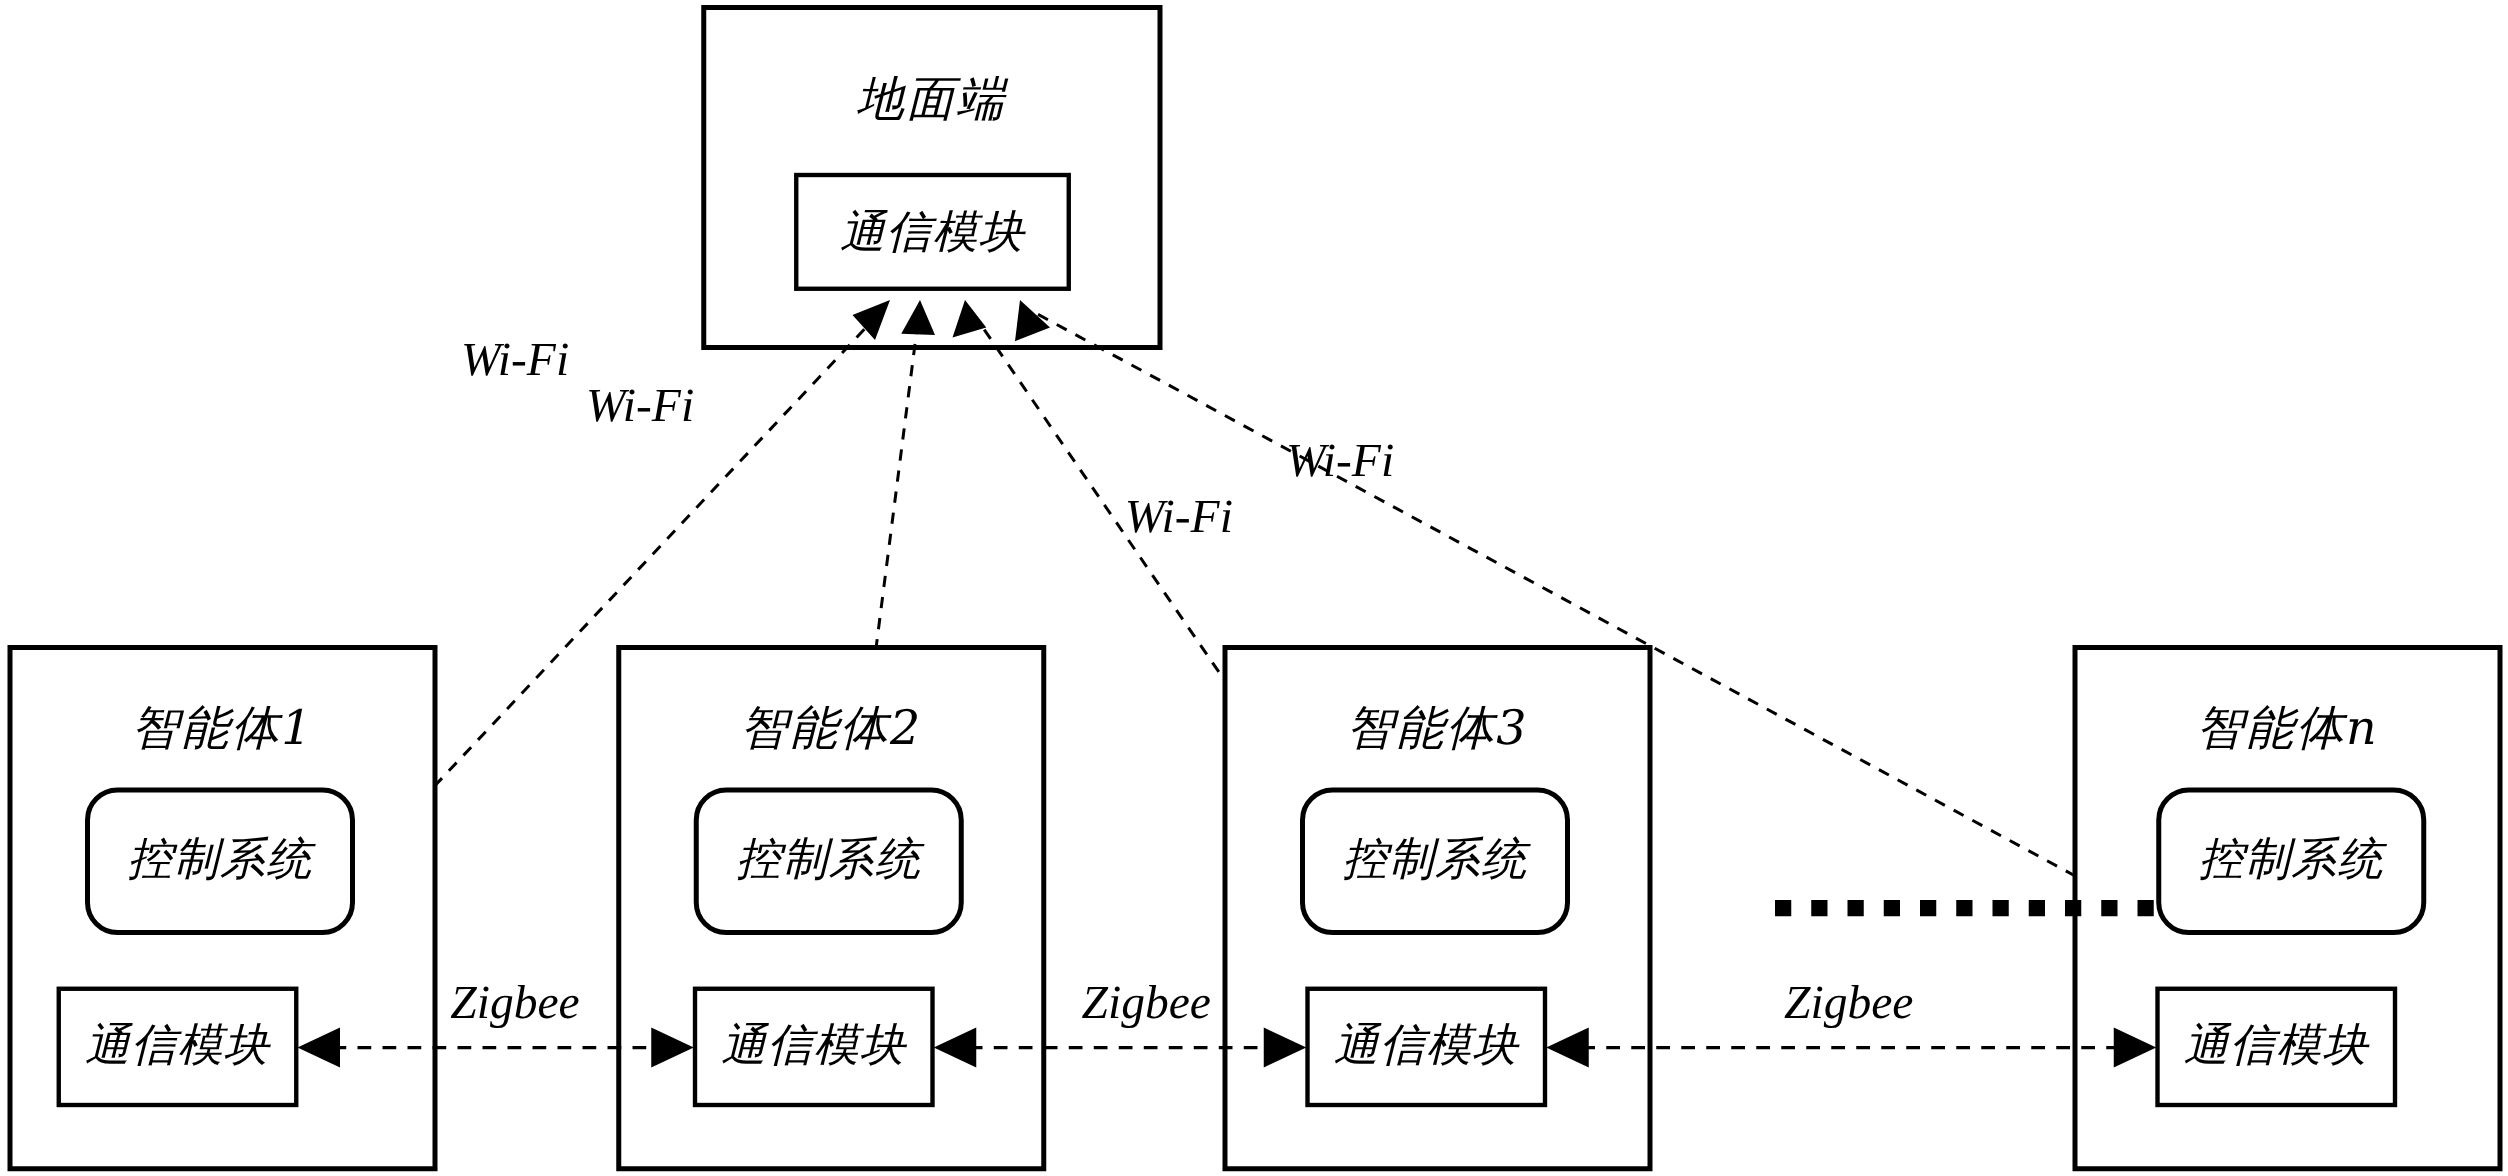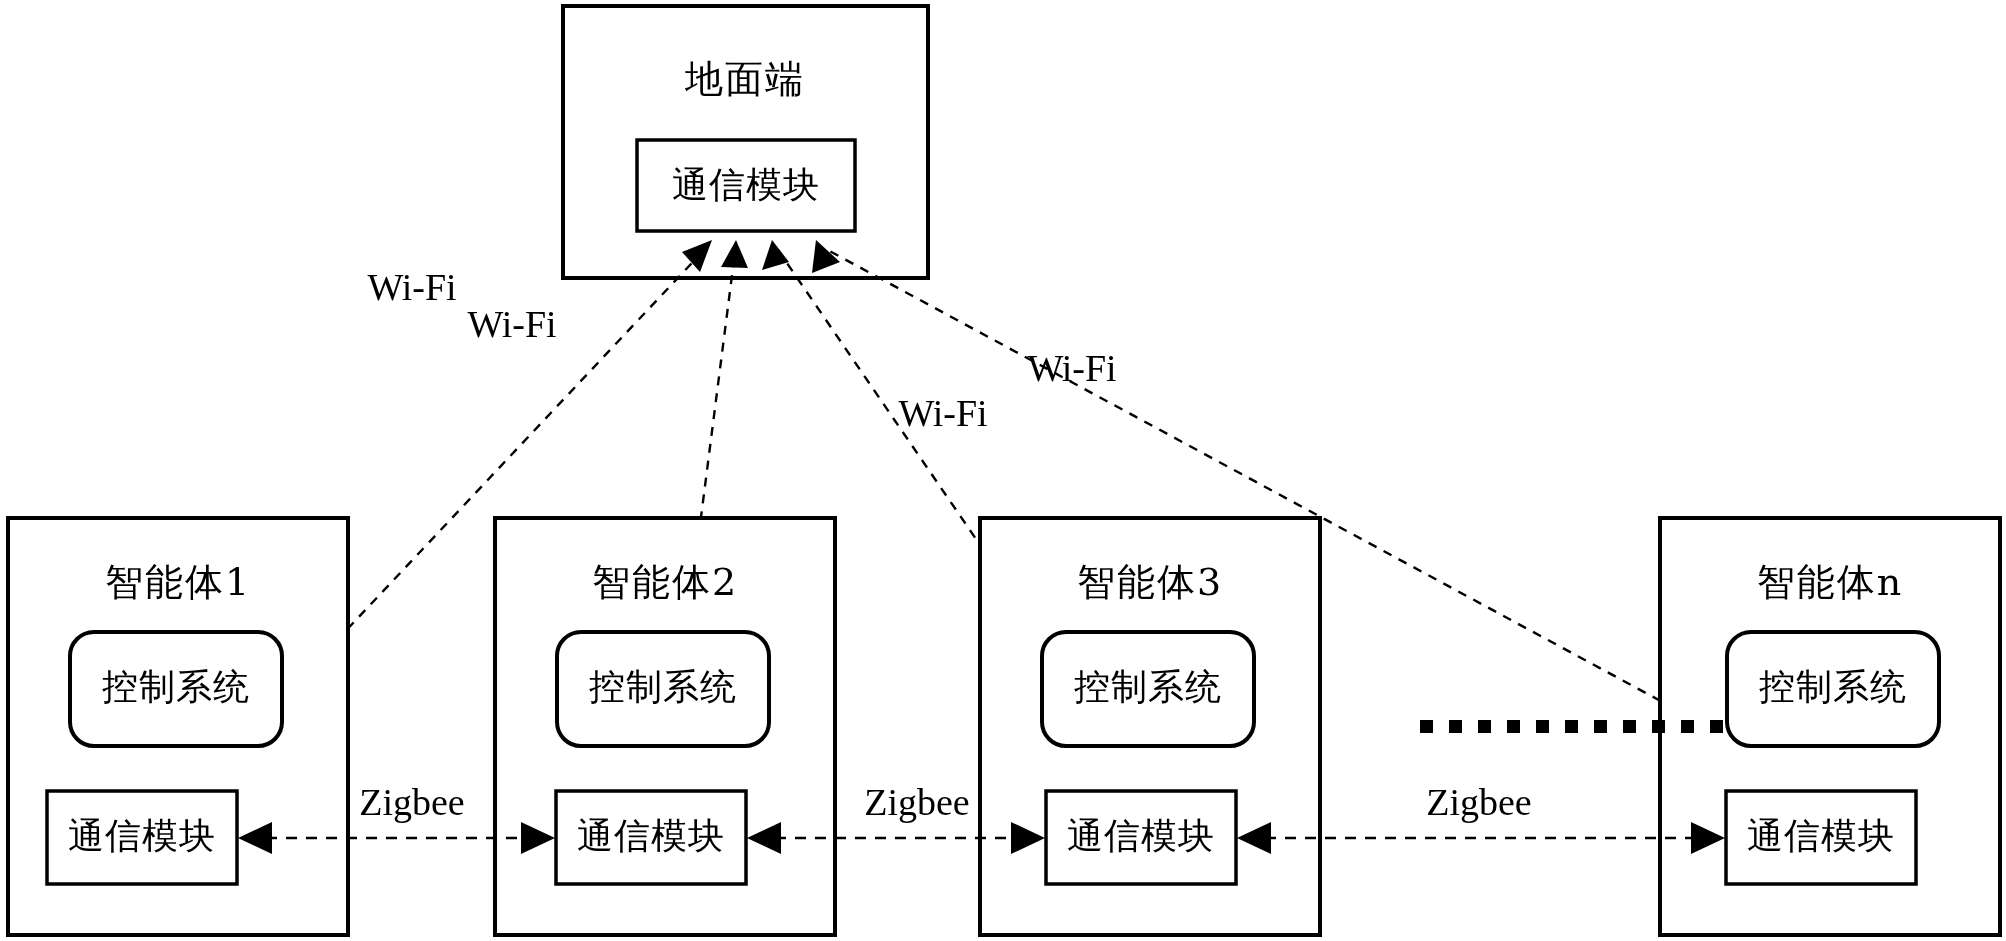--- a/index.html
+++ b/index.html
@@ -10,20 +10,21 @@
   body {
     width: 2006px;
     height: 941px;
     font-family: "Liberation Serif", "DejaVu Serif", serif;
     overflow: hidden;
   }
   #diagram-root {
     position: relative;
     width: 2006px;
     height: 941px;
+    font-style: italic;
   }
   svg.diagram {
     display: block;
     width: 2006px;
     height: 941px;
   }
   .box-outline {
     fill: #ffffff;
     stroke: #000000;
     stroke-width: 4;

